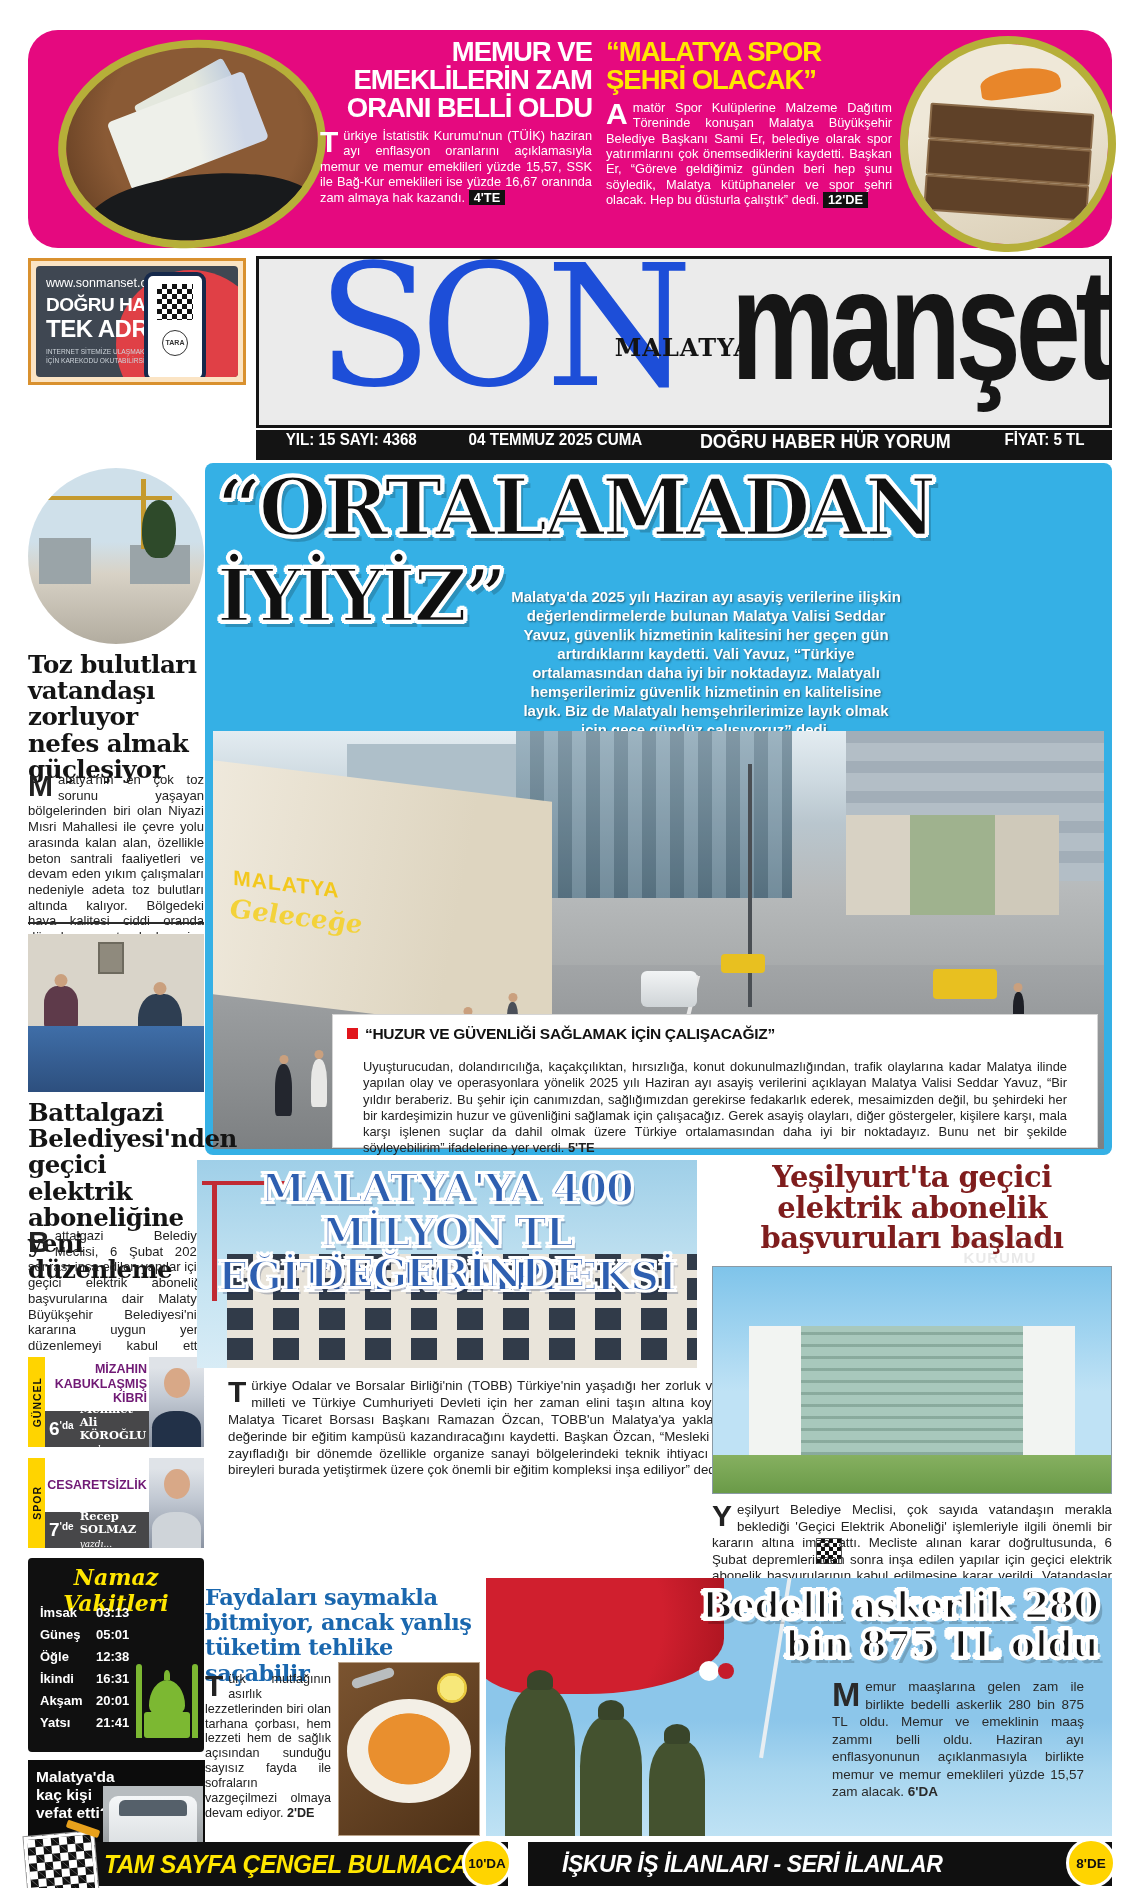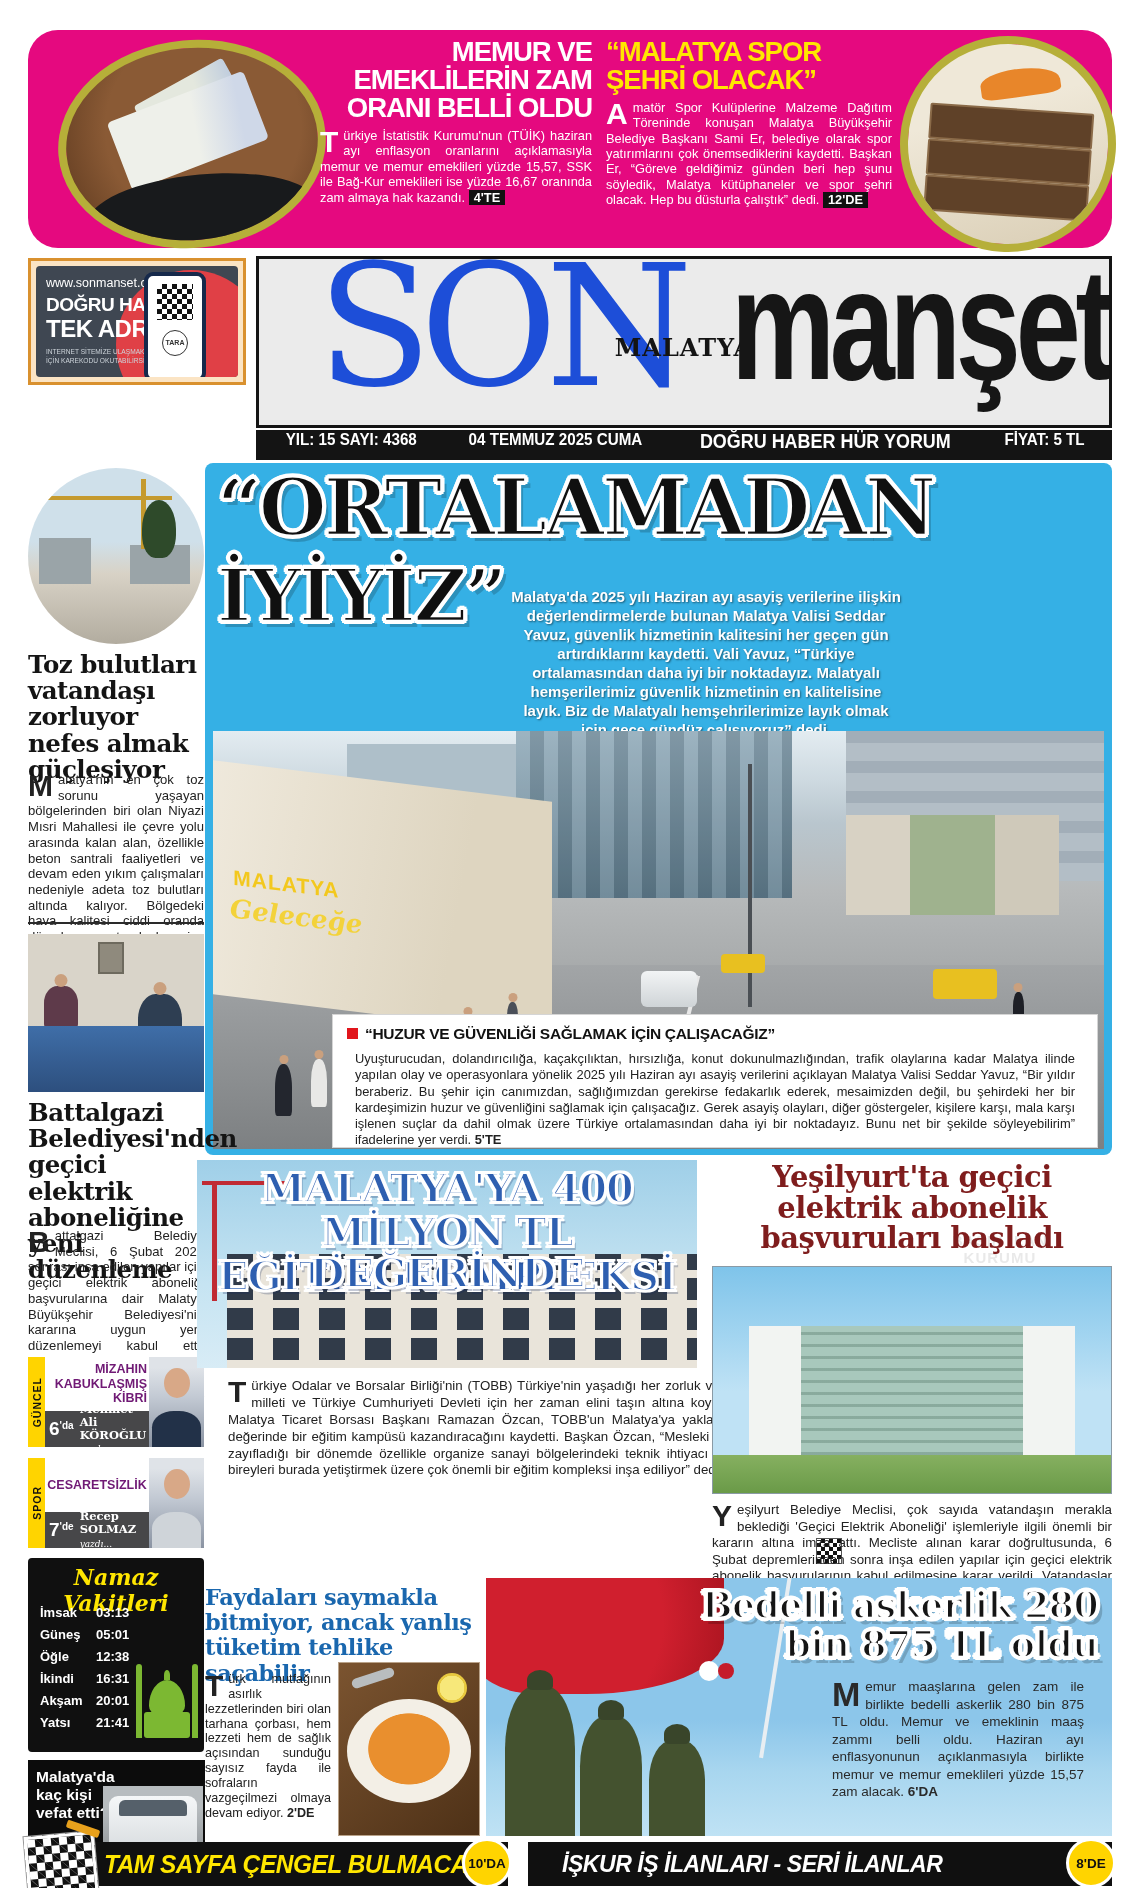--- a/index.html
+++ b/index.html
@@ -84,21 +84,21 @@
   .taxi{position:absolute;background:#e8c020;border-radius:4px;}
   .van-w{position:absolute;background:linear-gradient(180deg,#f2f4f5,#cfd4d7);border-radius:6px;}
   .pole{position:absolute;background:#4a4f54;}
   .person{position:absolute;border-radius:45% 45% 12% 12%;}
   .person::before{content:"";position:absolute;top:-9px;left:50%;transform:translateX(-50%);
       width:9px;height:9px;border-radius:50%;background:#caa07e;}
   .lead-sub{position:absolute;left:128px;top:552px;width:764px;height:132px;background:#fff;
       padding:10px 14px;box-sizing:border-box;box-shadow:0 0 0 1px #d5d5d5;}
   .sub-title{font-size:15.5px;font-weight:bold;color:#111;margin-bottom:4px;letter-spacing:-.3px;}
   .bullet{display:inline-block;width:11px;height:11px;background:#e1151c;margin-right:7px;}
-  .sub-body{margin:8px;font-size:12.9px;line-height:1.26;text-align:justify;color:#222;}
+  .sub-body{margin:16px;font-size:12.9px;line-height:1.26;text-align:justify;color:#222;}
   
   .circle-photo{position:absolute;left:28px;top:468px;width:176px;height:176px;border-radius:50%;overflow:hidden;
       background:linear-gradient(180deg,#cfe0ea 0 42%,#d8d2c6 60%,#b2ac9f);}
   .crane-arm{position:absolute;left:8%;top:16%;width:74%;height:4px;background:#c59a2e;}
   .crane-mast{position:absolute;left:64%;top:6%;width:5px;height:40%;background:#c59a2e;}
   .tree{position:absolute;right:16%;top:18%;width:34px;height:58px;border-radius:50% 50% 40% 40%;background:#2e4a2a;}
   .blk{position:absolute;background:#9aa4a8;}
   .lc-h{position:absolute;margin:0;font-family:"DejaVu Serif",serif;font-weight:bold;font-size:24.5px;
       line-height:1.07;color:#141414;letter-spacing:-.5px;}
   .lc-b{position:absolute;margin:0;font-size:13.1px;line-height:1.2;text-align:justify;color:#222;}

